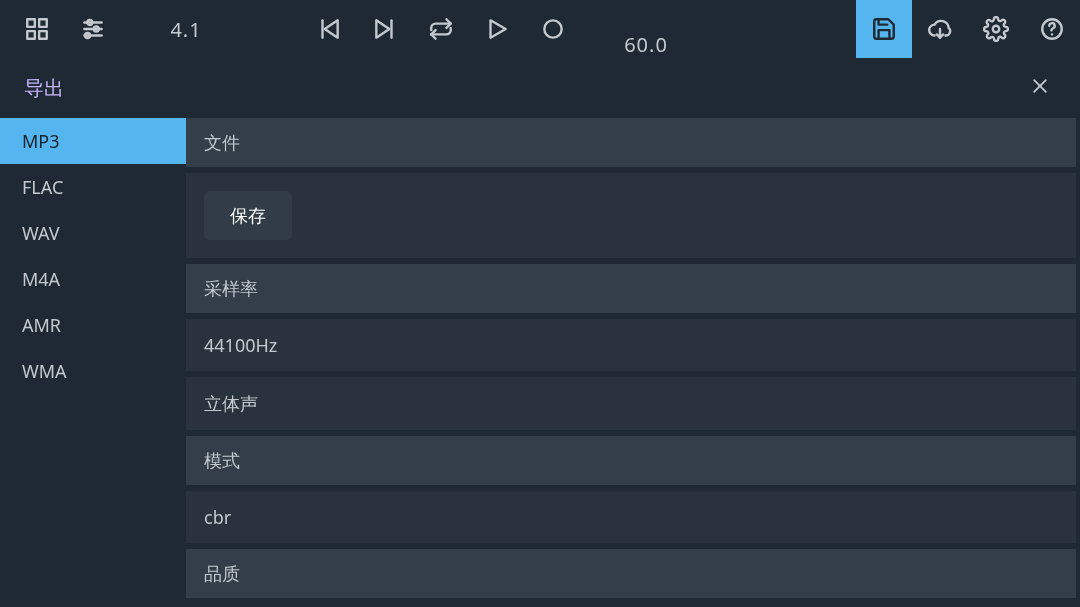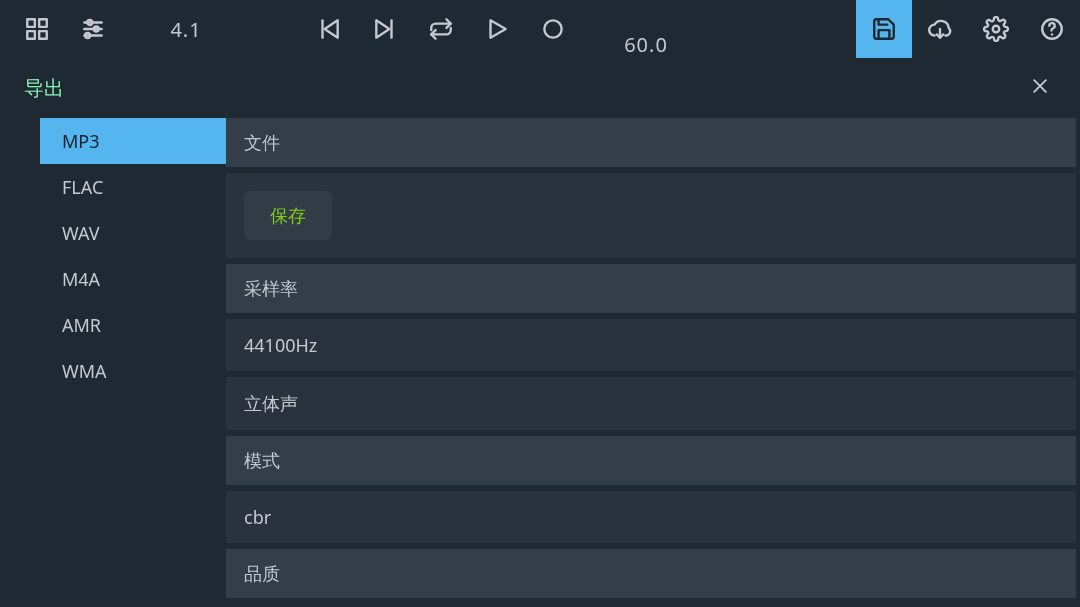--- a/index.html
+++ b/index.html
@@ -47,36 +47,35 @@
   .tb-rightgroup { display: flex; align-items: center; margin-left: auto; }
 
   
   .panel-header {
     height: 60px;
     display: flex;
     align-items: center;
     justify-content: space-between;
     padding: 0 24px;
     background: #1f2933;
-    color: #86efac;
+    color: #c4b5fd;
     font-size: 20px;
   }
   .panel-header .close-btn {
     width: 32px; height: 32px;
     display: flex; align-items: center; justify-content: center;
     color: #c3c9cf;
   }
   .panel-header .close-btn svg { width: 20px; height: 20px; }
   .panel-header .close-btn svg * { stroke: currentColor; stroke-width: 2.2; fill: none; stroke-linecap: round; }
 
   
   .panel-body {
     display: flex;
     height: calc(607px - 58px - 60px);
-    margin-left: 40px;
   }
   .sidebar {
     width: 186px;
     background: #1f2933;
     display: flex;
     flex-direction: column;
   }
   .side-item {
     height: 46px;
     display: flex;
@@ -110,21 +109,21 @@
     padding: 14px 18px;
     color: #c3c9cf;
     font-size: 18px;
   }
   .sec-body.btnrow { padding: 18px 18px; }
   .small-btn {
     display: inline-flex;
     align-items: center;
     justify-content: center;
     background: #323c46;
-    color: #84cc16;
+    color: #ffffff;
     border-radius: 6px;
     padding: 12px 26px;
     font-size: 18px;
     cursor: pointer;
   }
 </style>
 </head>
 <body>
 
 <div class="toolbar">

